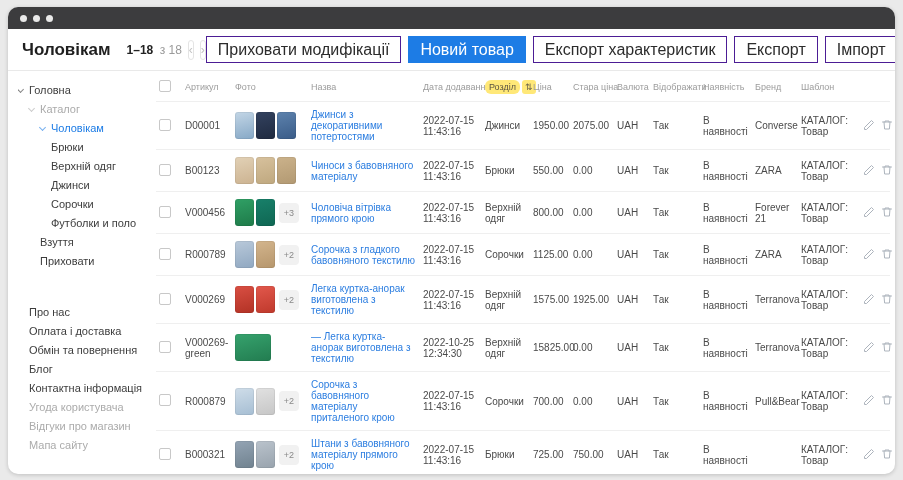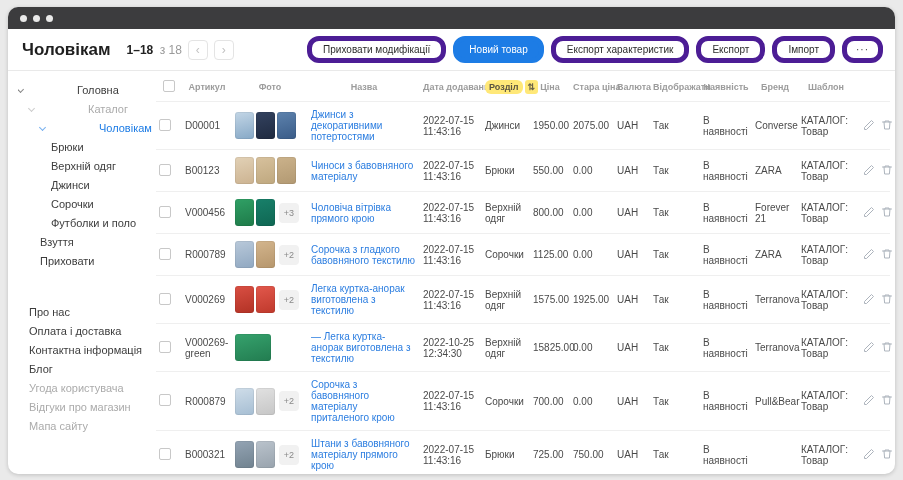--- a/index.html
+++ b/index.html
@@ -13,37 +13,37 @@
   .dot { width:7px; height:7px; border-radius:50%; background:#e9e9e9; }
   
   .header { height:42px; display:flex; align-items:center; padding:0 12px 0 14px; border-bottom:1px solid #e9e9e9; background:#fff; }
   .title { font-size:17px; font-weight:bold; color:#1f1f1f; }
   .pag { margin-left:16px; font-size:12px; white-space:nowrap; }
   .pag-range { color:#222; font-weight:bold; }
   .pag-of { color:#9a9a9a; margin-left:3px; }
   .pag-btn { width:20px; height:20px; margin-left:6px; border:1px solid #e4e4e4; border-radius:4px; background:#fff;
              color:#c2c2c2; font-size:12px; line-height:18px; text-align:center; cursor:pointer; }
   .actions { margin-left:auto; display:flex; gap:7px; align-items:center; }
-  .btn { height:27px; padding:0 11px; border:5px solid #4c1d95; border-radius:12px; background:#fff;
-         font-size:10px; color:#2c2c2c; cursor:pointer; font-family:inherit; white-space:nowrap; }
+  .btn { height:27px; padding:0 11px; border:1px solid #4c1d95; border-radius:0; background:#fff;
+         font-size:16px; color:#2c2c2c; cursor:pointer; font-family:inherit; white-space:nowrap; }
   .btn.primary { background:#1d7ce5; border-color:#1d7ce5; color:#fff; }
   .btn.more { padding:0 9px; color:#444; letter-spacing:1px; }
   
   .content { display:flex; height:403px; }
   .sidebar { width:148px; padding:10px 2px 0 10px; flex:none; overflow:hidden; }
   .side-item { font-size:11px; line-height:19px; height:19px; color:#3c3c3c; cursor:pointer;
-               display:flex; align-items:center; white-space:nowrap; overflow:hidden;gap:48px; }
+               display:flex; align-items:center; white-space:nowrap; overflow:hidden; }
   .side-item.muted { color:#ababab; }
   .side-item.selected { color:#1d7ce5; }
   .chev { width:5px; height:5px; border-right:1.4px solid currentColor; border-bottom:1.4px solid currentColor;
           transform:rotate(45deg); display:inline-block; margin-right:6px; margin-top:-3px; opacity:.6; flex:none; }
   
   .main { flex:1; overflow:hidden; padding-right:8px; }
   table { width:100%; border-collapse:collapse; table-layout:fixed; }
-  th { font-size:9px; font-weight:bold; color:#9c9c9c; text-align:center; padding:9px 3px 7px 3px; white-space:nowrap; overflow:visible; }
+  th { font-size:9px; font-weight:normal; color:#9c9c9c; text-align:left; padding:9px 3px 7px 3px; white-space:nowrap; overflow:visible; }
   td { font-size:10px; color:#4a4a4a; padding:7px 3px; border-top:1px solid #efefef; vertical-align:middle; }
   .col-cb{width:26px;} .col-sku{width:50px;} .col-photo{width:76px;} .col-name{width:112px;}
   .col-date{width:62px;} .col-sec{width:48px;} .col-price{width:40px;} .col-old{width:44px;}
   .col-cur{width:36px;} .col-disp{width:50px;} .col-avail{width:52px;} .col-brand{width:46px;}
   .col-tmpl{width:56px;} .col-act{width:36px;}
   .cb { width:12px; height:12px; border:1px solid #c8c8c8; border-radius:2px; background:#fff; display:inline-block; cursor:pointer; }
   .pill { background:#ffe878; border-radius:6px; padding:2px 4px; color:#5a5340; }
   .pill-ic { background:#ffe878; border-radius:3px; padding:2px 3px; color:#6b6349; margin-left:2px; font-size:9px; cursor:pointer; }
   .photos { display:flex; align-items:center; }
   .thumb { width:19px; height:27px; border-radius:3px; margin-right:2px; flex:none; box-shadow:inset 0 0 0 1px rgba(0,0,0,.06); }
@@ -120,24 +120,27 @@
           <div class="side-item normal" style="padding-left: 22px;">
             <span>Приховати</span>
           </div>
           <div class="side-item normal" style="padding-left: 11px; margin-top: 32px;">
             <span>Про нас</span>
           </div>
           <div class="side-item normal" style="padding-left: 11px;">
             <span>Оплата і доставка</span>
           </div>
           <div class="side-item normal" style="padding-left: 11px;">
-            <span>Контактна інформація</span>
+            <span>Обмін та повернення</span>
           </div>
           <div class="side-item normal" style="padding-left: 11px;">
             <span>Блог</span>
+          </div>
+          <div class="side-item normal" style="padding-left: 11px;">
+            <span>Контактна інформація</span>
           </div>
           <div class="side-item muted" style="padding-left: 11px;">
             <span>Угода користувача</span>
           </div>
           <div class="side-item muted" style="padding-left: 11px;">
             <span>Відгуки про магазин</span>
           </div>
           <div class="side-item muted" style="padding-left: 11px;">
             <span>Мапа сайту</span>
           </div>

